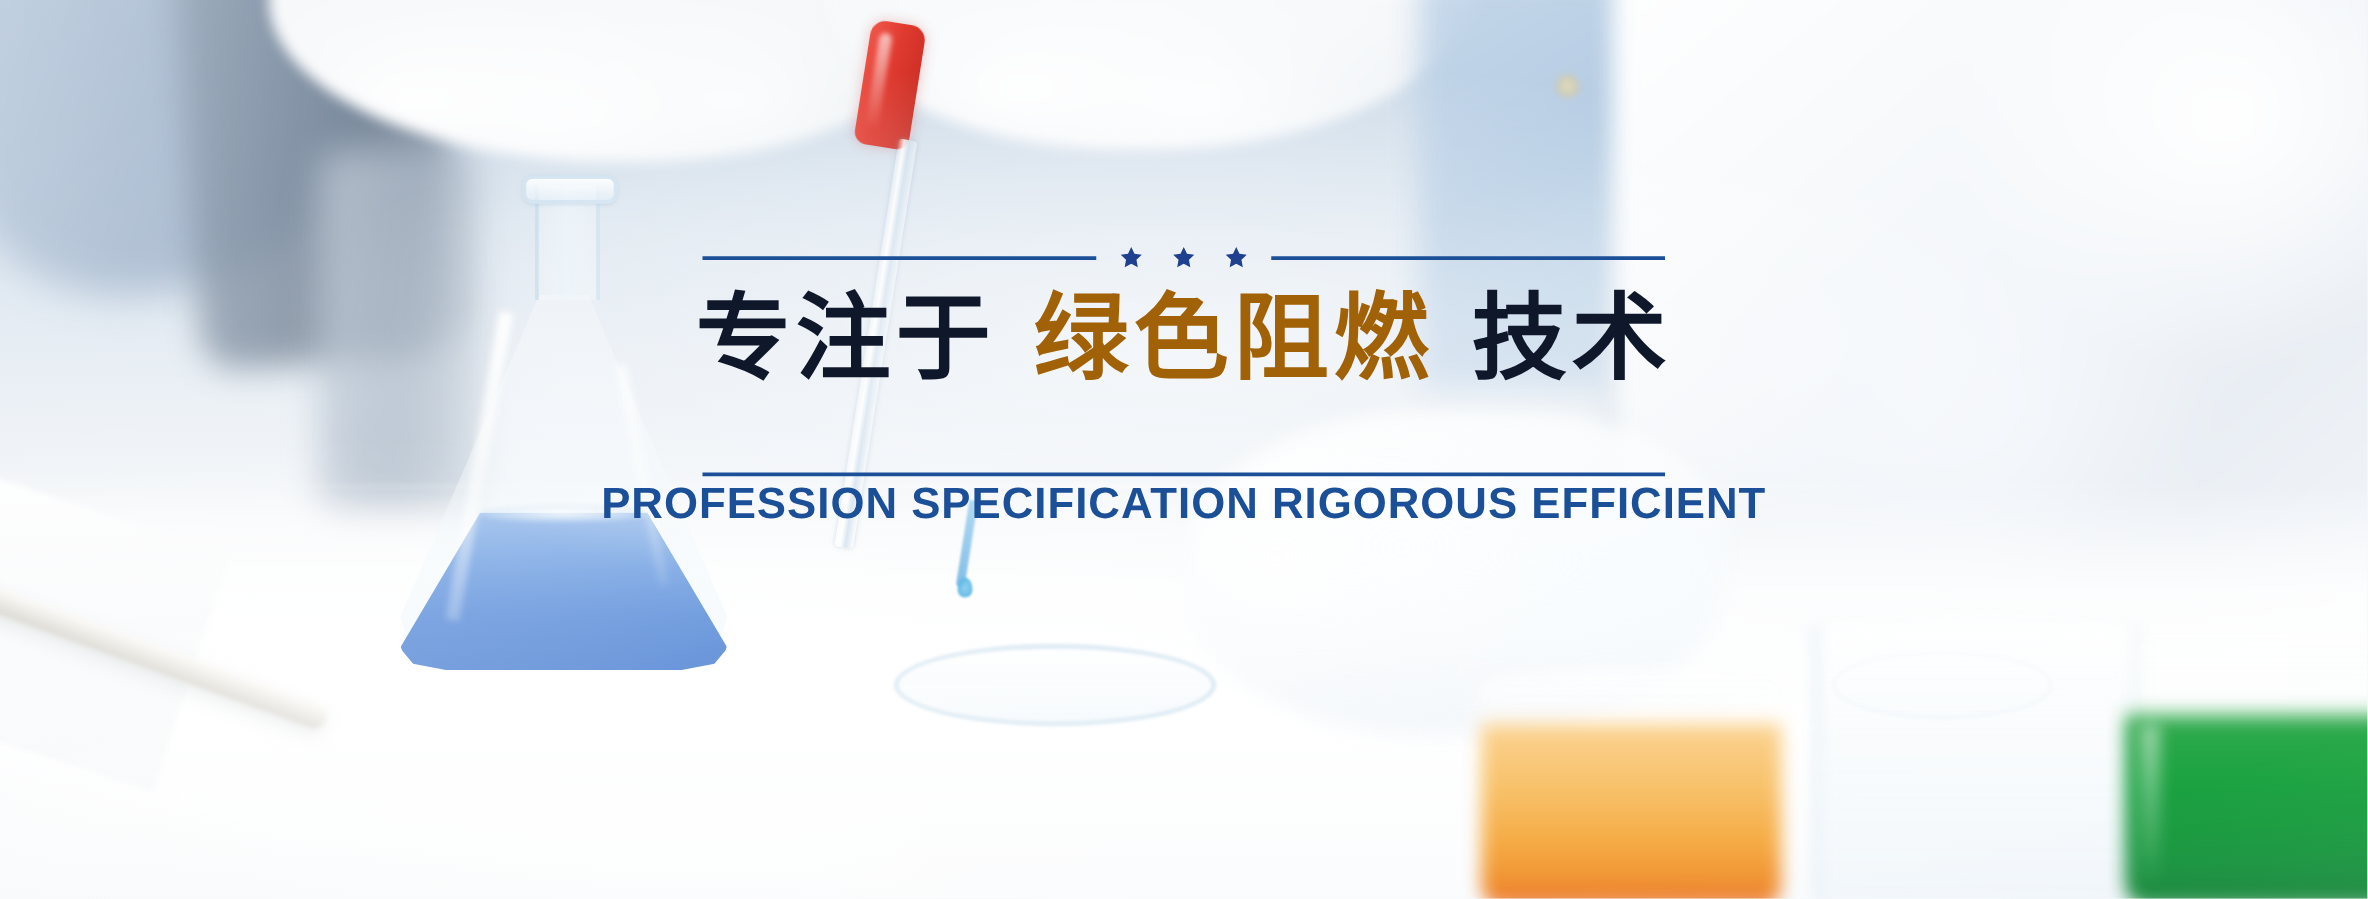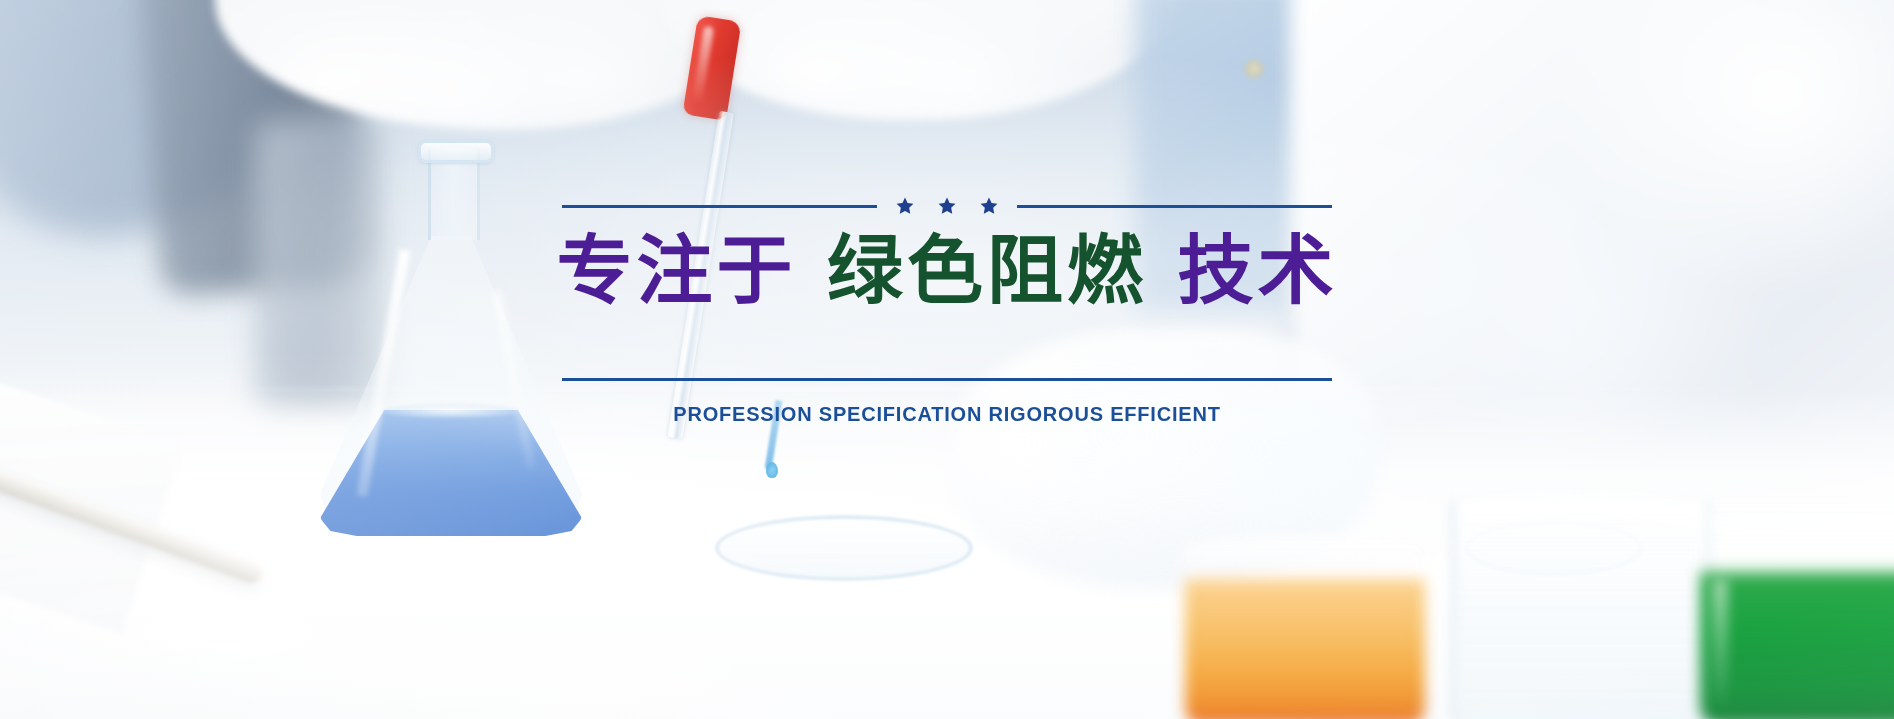--- a/index.html
+++ b/index.html
@@ -318,31 +318,31 @@
 
   .title{
     margin-top:17px;
     font-size:76px;
     line-height:1;
     font-weight:bold;
     letter-spacing:4px;
     white-space:nowrap;
     font-family:"DejaVu Sans","Liberation Sans",sans-serif;
   }
-  .t-blue{color:#4c1d95;}
-  .t-green{color:#14532d;}
+  .t-blue{color:#0f172a;}
+  .t-green{color:#a16207;}
 
   .underline{
     margin-top:18px;
     width:770px;height:3px;background:#1b4f98;
   }
 
   .subtitle{
-    margin-top:22px;
-    font-size:20px;
+    margin-top:2px;
+    font-size:35px;
     font-weight:bold;
     letter-spacing:.8px;
     color:#1b4f98;
     white-space:nowrap;
     font-family:"Liberation Sans","DejaVu Sans",sans-serif;
   }
 
   .tagline{
     margin-top:42px;
     font-size:33px;

